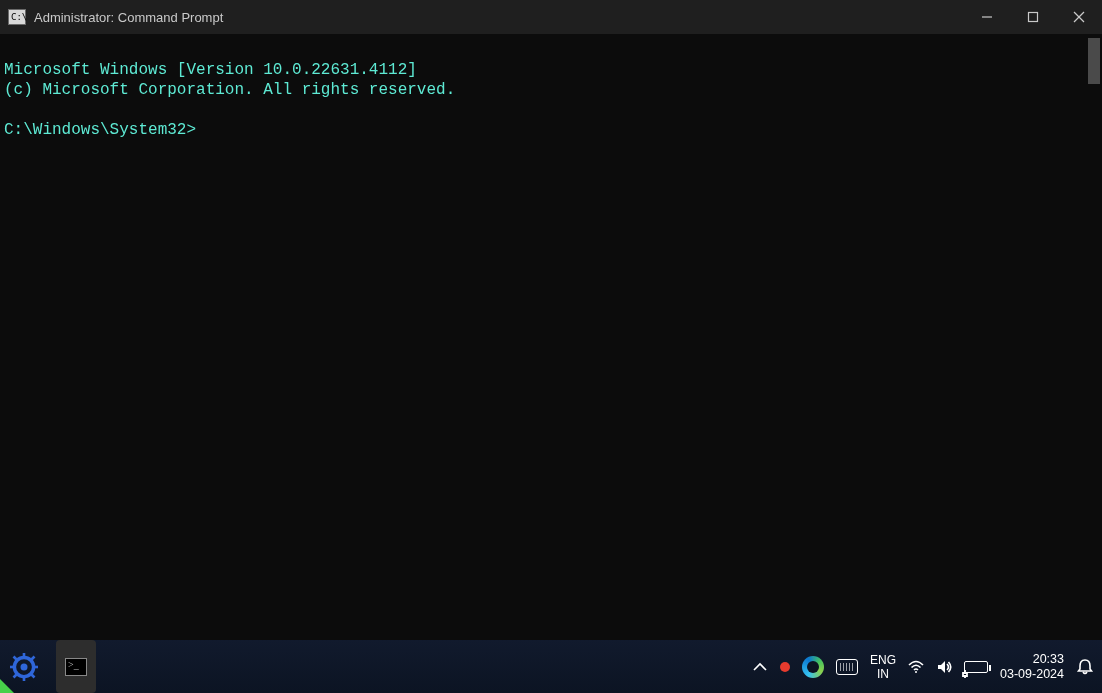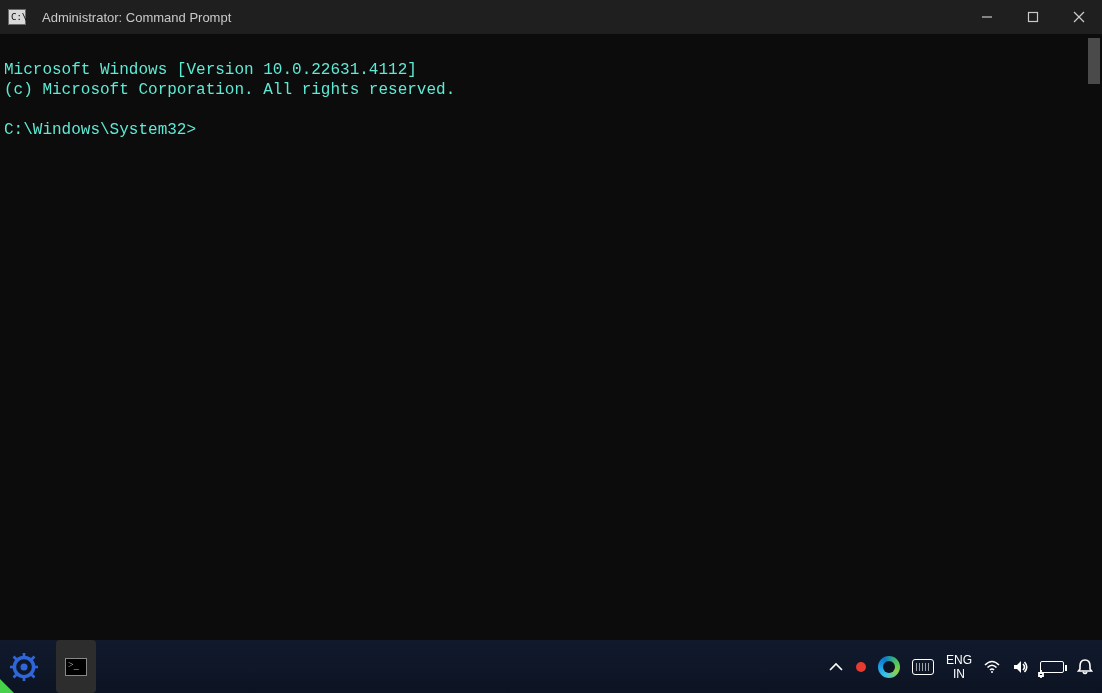--- a/index.html
+++ b/index.html
@@ -30,21 +30,21 @@
   .titlebar .app-icon {
     width: 18px; height: 16px;
     margin-right: 8px;
     background: #d8d8d8;
     border: 1px solid #6a6a6a;
     position: relative;
     font-family: Consolas, monospace;
     font-size: 9px; line-height: 14px;
     color: #000; text-align: left; padding-left: 2px;
   }
-  .titlebar .title-text { flex: 0 0 auto; margin-left: 8px; }
+  .titlebar .title-text { flex: 0 0 auto; }
   .titlebar .spacer { flex: 1 1 auto; }
   .tb-btn {
     width: 46px; height: 34px;
     display: flex; align-items: center; justify-content: center;
     color: #c9c9c9;
   }
   .tb-btn svg { width: 12px; height: 12px; stroke: currentColor; stroke-width: 1.2; fill: none; }
 
   .terminal {
     position: relative;
@@ -227,20 +227,26 @@
     </div>
 
     <div class="tray-item">
       <div class="battery">
         <div class="plug"><svg viewBox="0 0 8 8">
               <path d="M4 0 V3 M2 3 H6 V6 H2 Z M4 6 V8"></path>
             </svg></div>
       </div>
     </div>
 
+    <div class="tray-item clock">
+      <div>
+        <div>20:33</div>
+        <div>03-09-2024</div>
+      </div>
+    </div>
 
     <div class="tray-item notif-icon">
       <svg viewBox="0 0 18 18">
         <path d="M9 2 C5 2 4 5 4 8 V11 L2.5 13 H15.5 L14 11 V8 C14 5 13 2 9 2 Z"></path>
         <path d="M7 14 Q9 17 11 14"></path>
       </svg>
     </div>
   </div>
 </div>
 

